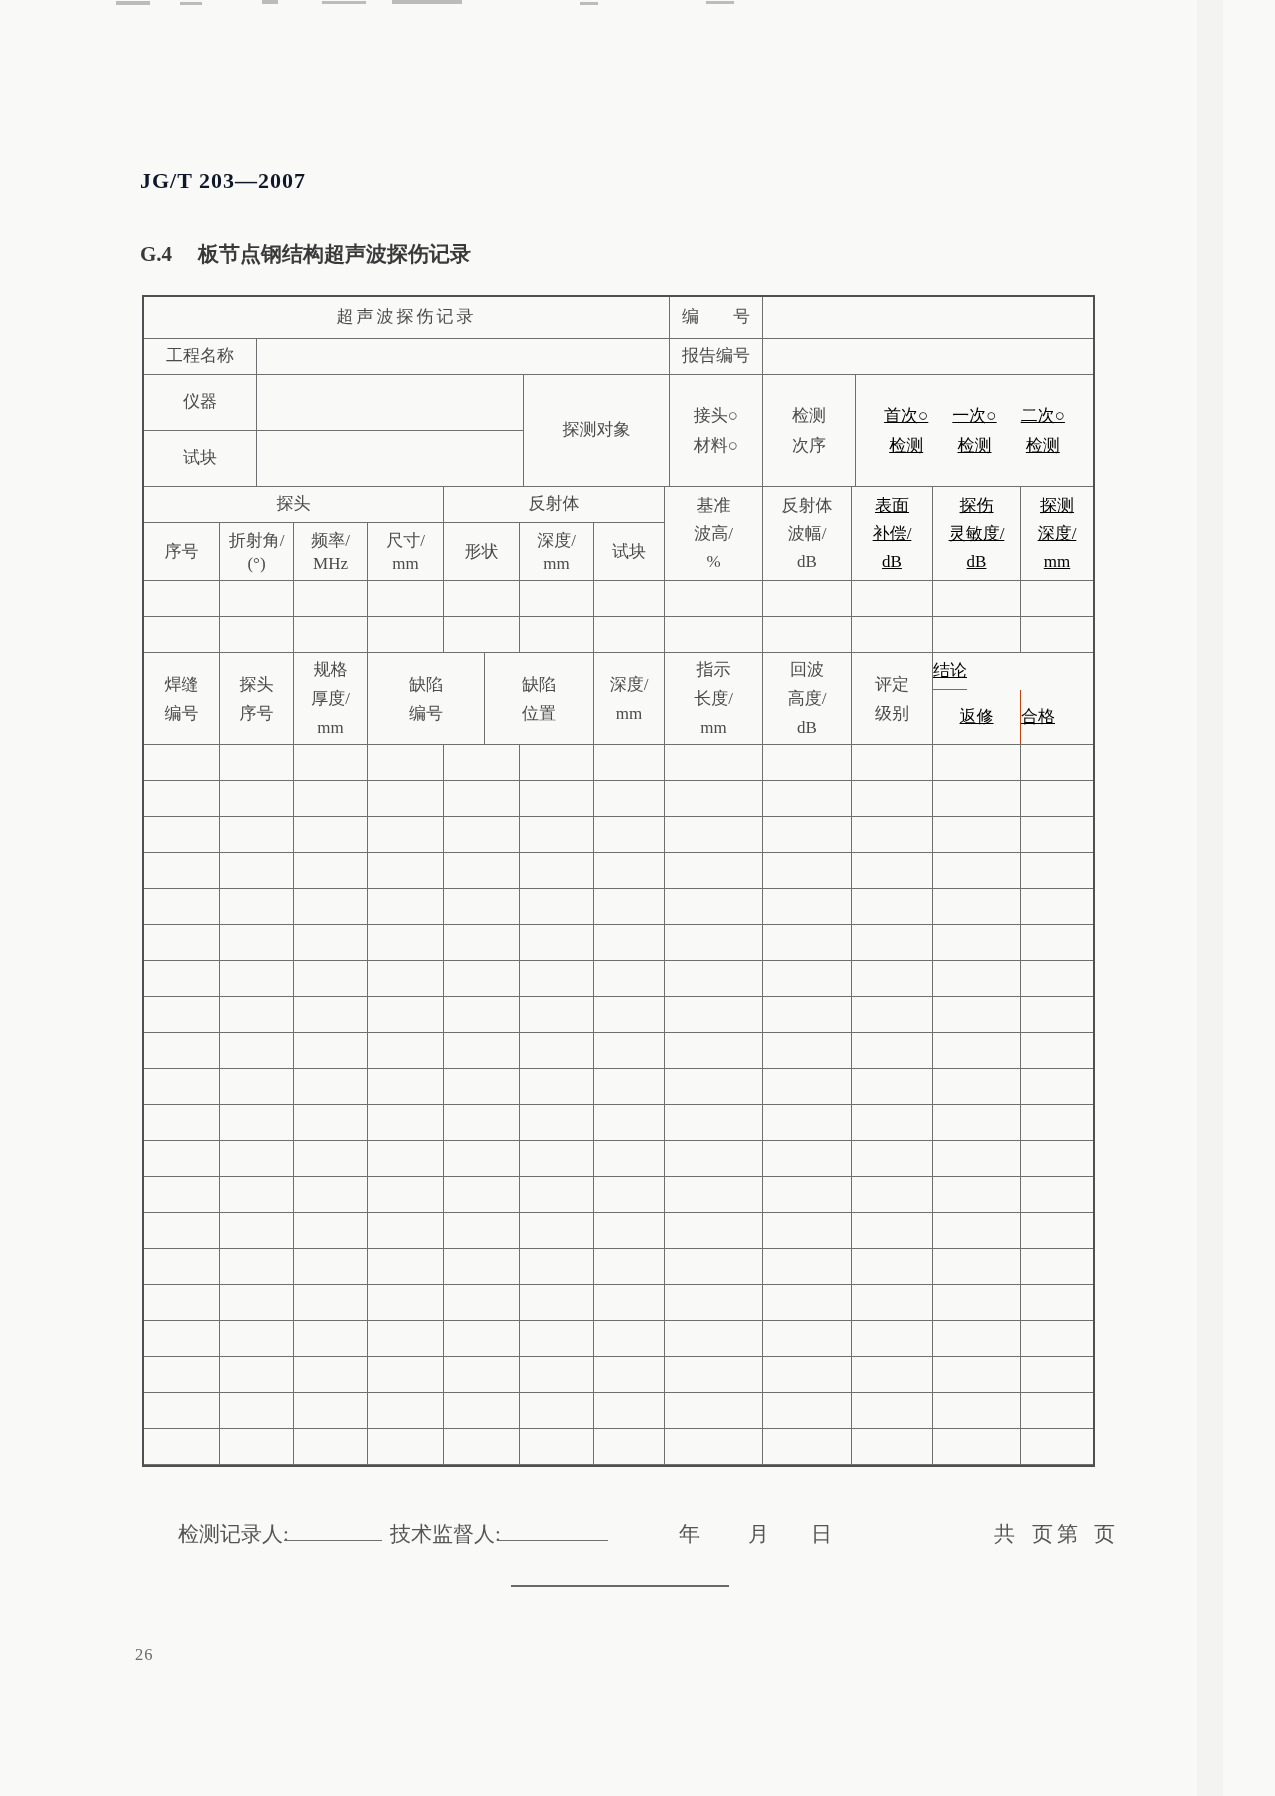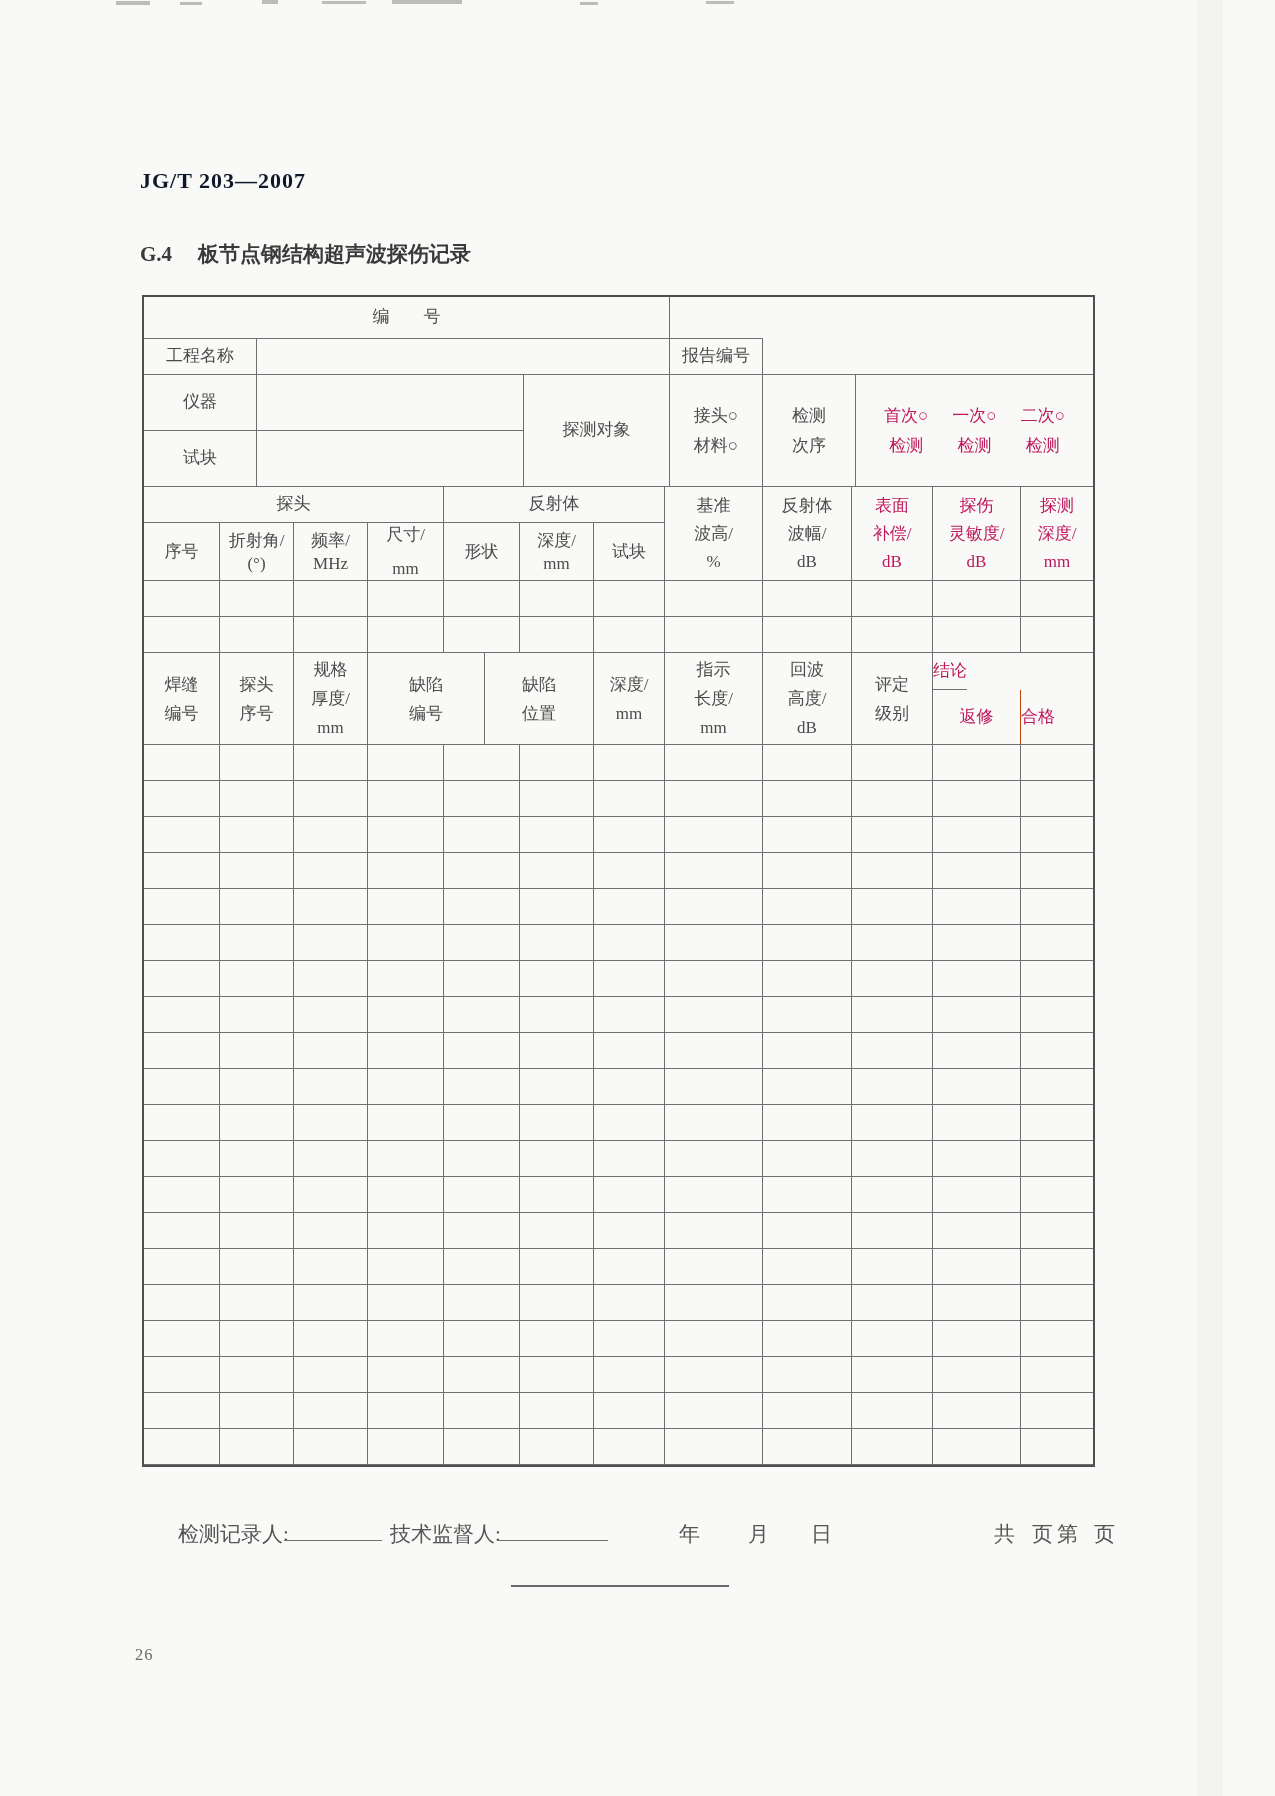--- a/index.html
+++ b/index.html
@@ -22,21 +22,21 @@
     font-size:17px;line-height:1.35;
   }
   .grid{display:grid;}
   .c{
     border-right:1px solid #6f6f6f;border-bottom:1px solid #6f6f6f;
     box-sizing:border-box;display:flex;flex-direction:column;
     align-items:center;justify-content:center;text-align:center;
     overflow:hidden;
   }
   .c.last{border-right:none;}
-  .faint{color:#be185d;}
+  .faint{color:#000000;text-decoration:underline;}
 
   .row-title{grid-template-columns:526px 93px auto;grid-auto-rows:42px;}
   .cell-title{letter-spacing:3px;}
   .row-info{grid-template-columns:113px 413px 93px auto;grid-auto-rows:36px;}
   .sec-inst{grid-template-columns:113px 267px 146px 93px 93px auto;grid-template-rows:56px 56px;}
   .rs{grid-row:1 / 3;}
   .two-line{line-height:30px;}
   .seq-cell{flex-direction:row;justify-content:space-evenly;align-items:center;padding:0 4px;}
   .seq-item{display:flex;flex-direction:column;align-items:center;line-height:30px;}
 
@@ -81,20 +81,21 @@
 
 <div class="doc-code">JG/T 203—2007</div>
 
 <div class="section-title">
   <span>G.4</span><span class="gap"></span><span>板节点钢结构超声波探伤记录</span>
 </div>
 
 <div class="form-table">
 
   <div class="grid row-title">
+    <div class="c cell-title">超声波探伤记录</div>
     <div class="c">编　　号</div>
     <div class="c last"></div>
   </div>
 
   <div class="grid row-info">
     <div class="c">工程名称</div>
     <div class="c"></div>
     <div class="c">报告编号</div>
     <div class="c last"></div>
   </div>
@@ -165,21 +166,21 @@
       <div></div>
     </div>
     <div class="c sub" style="grid-column:2;grid-row:2;">
       <div>折射角/</div>
       <div>(°)</div>
     </div>
     <div class="c sub" style="grid-column:3;grid-row:2;">
       <div>频率/</div>
       <div>MHz</div>
     </div>
-    <div class="c sub" style="grid-column:4;grid-row:2;justify-content:space-between;">
+    <div class="c sub" style="grid-column:4;grid-row:2;">
       <div>尺寸/</div>
       <div>mm</div>
     </div>
     <div class="c sub" style="grid-column:5;grid-row:2;">
       <div>形状</div>
     </div>
     <div class="c sub" style="grid-column:6;grid-row:2;">
       <div>深度/</div>
       <div>mm</div>
     </div>

